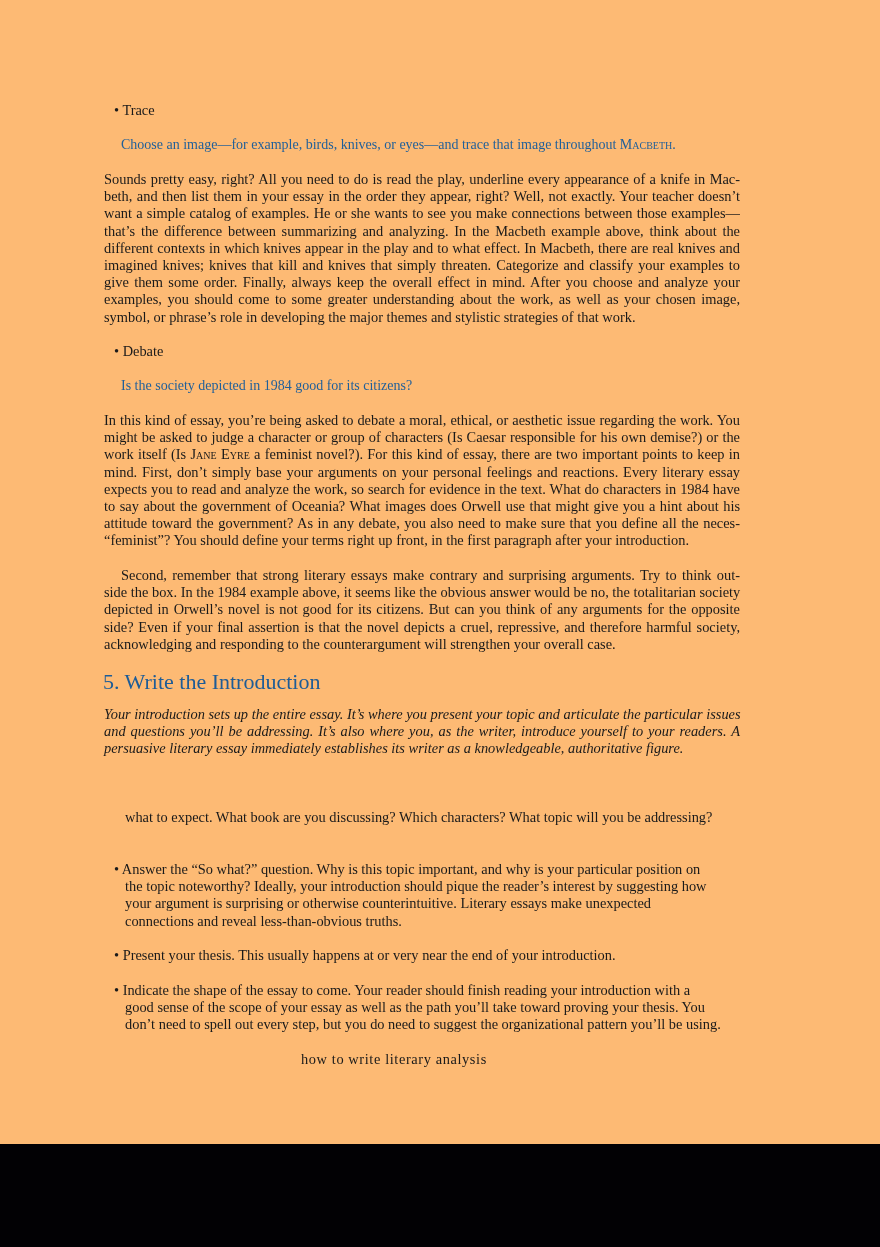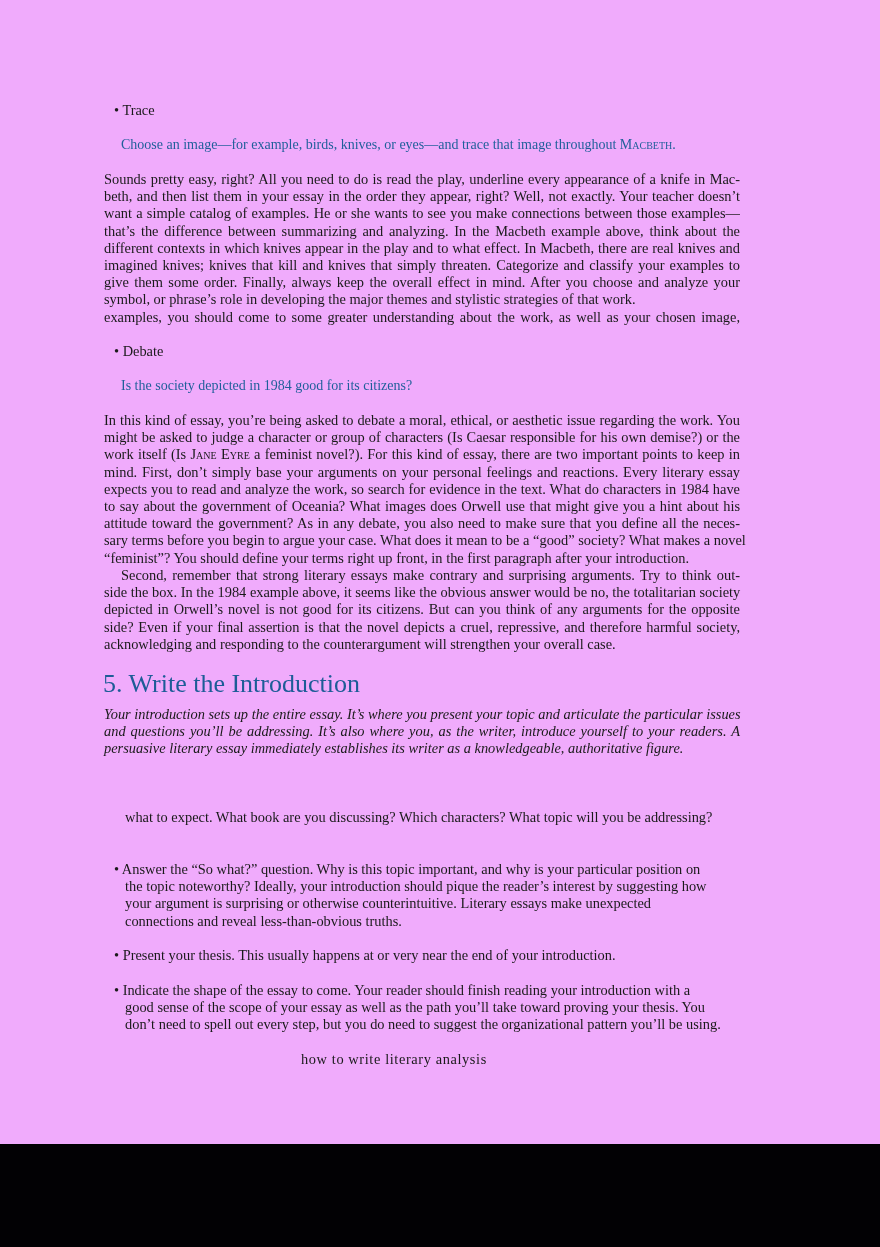--- a/index.html
+++ b/index.html
@@ -14,21 +14,21 @@
       overflow: hidden;
       font-family: "Liberation Serif", "DejaVu Serif", serif;
       color: #1a1a1a;
     }
     .page {
       position: absolute;
       left: 0;
       top: 0;
       width: 880px;
       height: 1144px;
-      background: #f0abfc;
+      background: #fdba74;
     }
     .black-bar {
       position: absolute;
       left: 0;
       top: 1144px;
       width: 880px;
       height: 103px;
       background: #020104;
     }
     .abs {
@@ -63,21 +63,21 @@
       left: 121px;
       font-size: 14px;
       color: #1f5f9a;
     }
     .sc {
       font-variant: small-caps;
     }
     .heading {
       left: 103px;
       top: 669px;
-      font-size: 26px;
+      font-size: 22px;
       color: #1d5c97;
     }
     .blist {
       position: absolute;
       left: 114px;
       font-size: 14.4px;
       line-height: 17.2px;
     }
     .blist .ln {
       display: block;
@@ -103,36 +103,35 @@
   <div class="abs prompt" style="top:137px;"><span>Choose an image—for example, birds, knives, or eyes—and trace that image throughout </span><span class="sc">Macbeth</span><span>.</span></div>
 
   <div class="para" style="top:171px;">
     <span class="ln">Sounds pretty easy, right? All you need to do is read the play, underline every appearance of a knife in Mac-</span>
     <span class="ln">beth, and then list them in your essay in the order they appear, right? Well, not exactly. Your teacher doesn’t</span>
     <span class="ln">want a simple catalog of examples. He or she wants to see you make connections between those examples—</span>
     <span class="ln">that’s the difference between summarizing and analyzing. In the Macbeth example above, think about the</span>
     <span class="ln">different contexts in which knives appear in the play and to what effect. In Macbeth, there are real knives and</span>
     <span class="ln">imagined knives; knives that kill and knives that simply threaten. Categorize and classify your examples to</span>
     <span class="ln">give them some order. Finally, always keep the overall effect in mind. After you choose and analyze your</span>
+    <span class="ln">examples, you should come to some greater understanding about the work, as well as your chosen image,</span>
     <span class="ln last">symbol, or phrase’s role in developing the major themes and stylistic strategies of that work.</span>
-    <span class="ln">examples, you should come to some greater understanding about the work, as well as your chosen image,</span>
   </div>
 
   <div class="abs bullet-label" style="top:343px;">• Debate</div>
   <div class="abs prompt" style="top:378px;">Is the society depicted in 1984 good for its citizens?</div>
 
   <div class="para" style="top:412px;">
     <span class="ln">In this kind of essay, you’re being asked to debate a moral, ethical, or aesthetic issue regarding the work. You</span>
     <span class="ln">might be asked to judge a character or group of characters (Is Caesar responsible for his own demise?) or the</span>
     <span class="ln"><span>work itself (Is </span><span class="sc">Jane Eyre</span><span> a feminist novel?). For this kind of essay, there are two important points to keep in</span></span>
     <span class="ln">mind. First, don’t simply base your arguments on your personal feelings and reactions. Every literary essay</span>
     <span class="ln">expects you to read and analyze the work, so search for evidence in the text. What do characters in 1984 have</span>
     <span class="ln">to say about the government of Oceania? What images does Orwell use that might give you a hint about his</span>
     <span class="ln">attitude toward the government? As in any debate, you also need to make sure that you define all the neces-</span>
-    <span class="ln">sary terms before you begin to argue your case. What does it mean to be a “good” society? What makes a novel</span>
     <span class="ln last">“feminist”? You should define your terms right up front, in the first paragraph after your introduction.</span>
   </div>
 
   <div class="para" style="top:567px;">
     <span class="ln indent">Second, remember that strong literary essays make contrary and surprising arguments. Try to think out-</span>
     <span class="ln">side the box. In the 1984 example above, it seems like the obvious answer would be no, the totalitarian society</span>
     <span class="ln">depicted in Orwell’s novel is not good for its citizens. But can you think of any arguments for the opposite</span>
     <span class="ln">side? Even if your final assertion is that the novel depicts a cruel, repressive, and therefore harmful society,</span>
     <span class="ln last">acknowledging and responding to the counterargument will strengthen your overall case.</span>
   </div>

